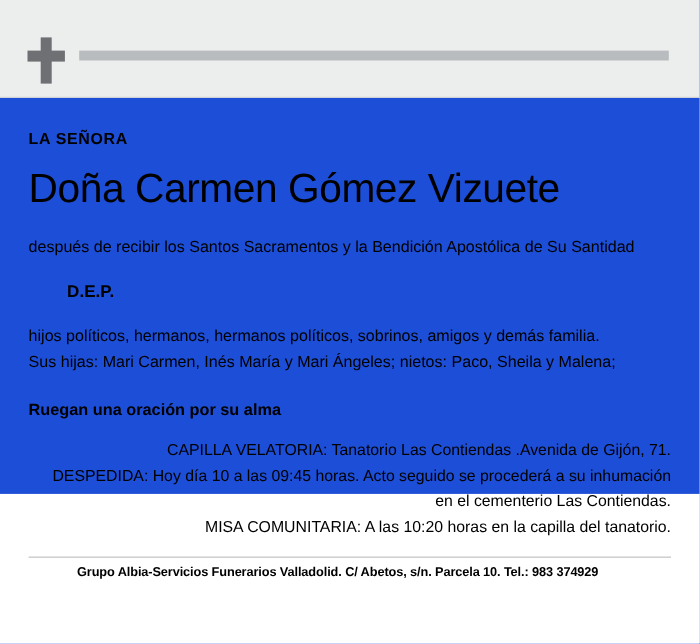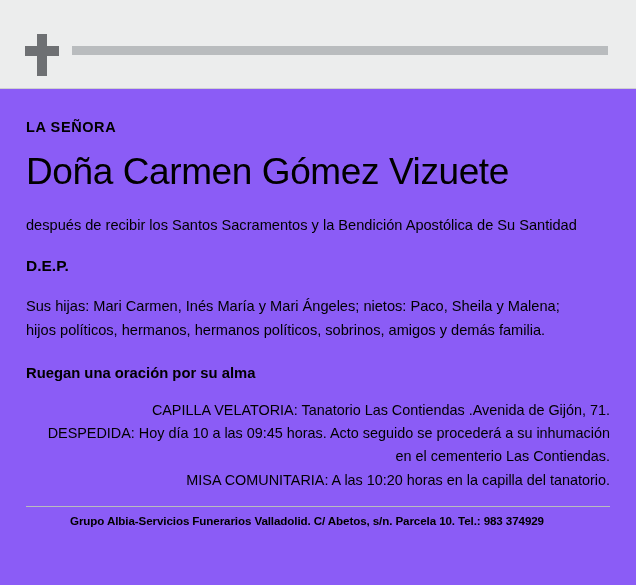--- a/index.html
+++ b/index.html
@@ -10,22 +10,22 @@
   body {
     width: 636px;
     height: 585px;
     font-family: "Liberation Sans", sans-serif;
     color: #000000;
     overflow: hidden;
   }
   .notice {
     position: relative;
     width: 636px;
-    height: 585px;
-    background: #8b5cf6;
+    height: 449px;
+    background: #1d4ed8;
     box-sizing: border-box;
     padding: 0;
   }
   
   .header-band {
     position: relative;
     height: 88px;
     background: #eceded;
     border-bottom: 1px solid #cfd0d0;
   }
@@ -87,20 +87,21 @@
     font-size: 14.6px;
     line-height: 1.62;
     margin-top: 22px;
     color: #000;
   }
 
   .dep {
     font-size: 15.5px;
     font-weight: bold;
     margin-top: 20px;
+    margin-left: 35px;
   }
 
   .family {
     font-size: 14.6px;
     line-height: 1.62;
     margin-top: 20px;
   }
 
   .pray {
     font-size: 14.8px;
@@ -146,22 +147,22 @@
 
     <div class="name">Doña Carmen Gómez Vizuete</div>
 
     <div class="para">
       <div>después de recibir los Santos Sacramentos y la Bendición Apostólica de Su Santidad</div>
     </div>
 
     <div class="dep">D.E.P.</div>
 
     <div class="family">
+      <div>hijos políticos, hermanos, hermanos políticos, sobrinos, amigos y demás familia.</div>
       <div>Sus hijas: Mari Carmen, Inés María y Mari Ángeles; nietos: Paco, Sheila y Malena;</div>
-      <div>hijos políticos, hermanos, hermanos políticos, sobrinos, amigos y demás familia.</div>
     </div>
 
     <div class="pray">Ruegan una oración por su alma</div>
 
     <div class="services">
       <div>CAPILLA VELATORIA: Tanatorio Las Contiendas .Avenida de Gijón, 71.</div>
       <div>DESPEDIDA: Hoy día 10 a las 09:45 horas. Acto seguido se procederá a su inhumación</div>
       <div>en el cementerio Las Contiendas.</div>
       <div>MISA COMUNITARIA: A las 10:20 horas en la capilla del tanatorio.</div>
     </div>

